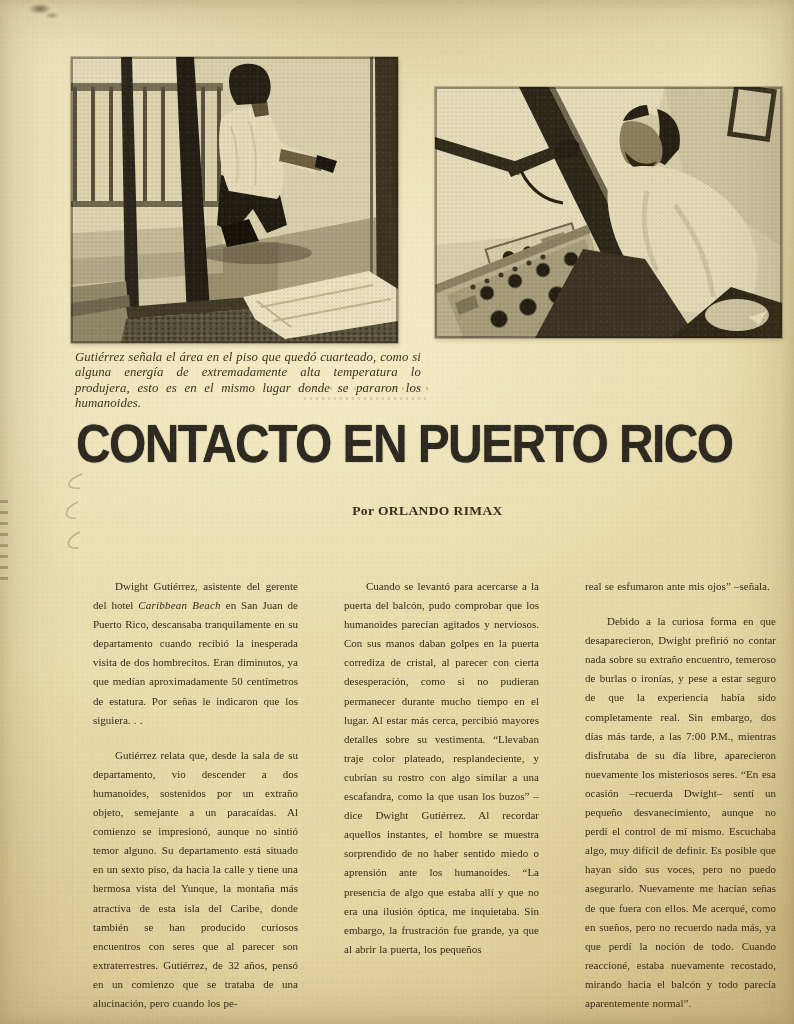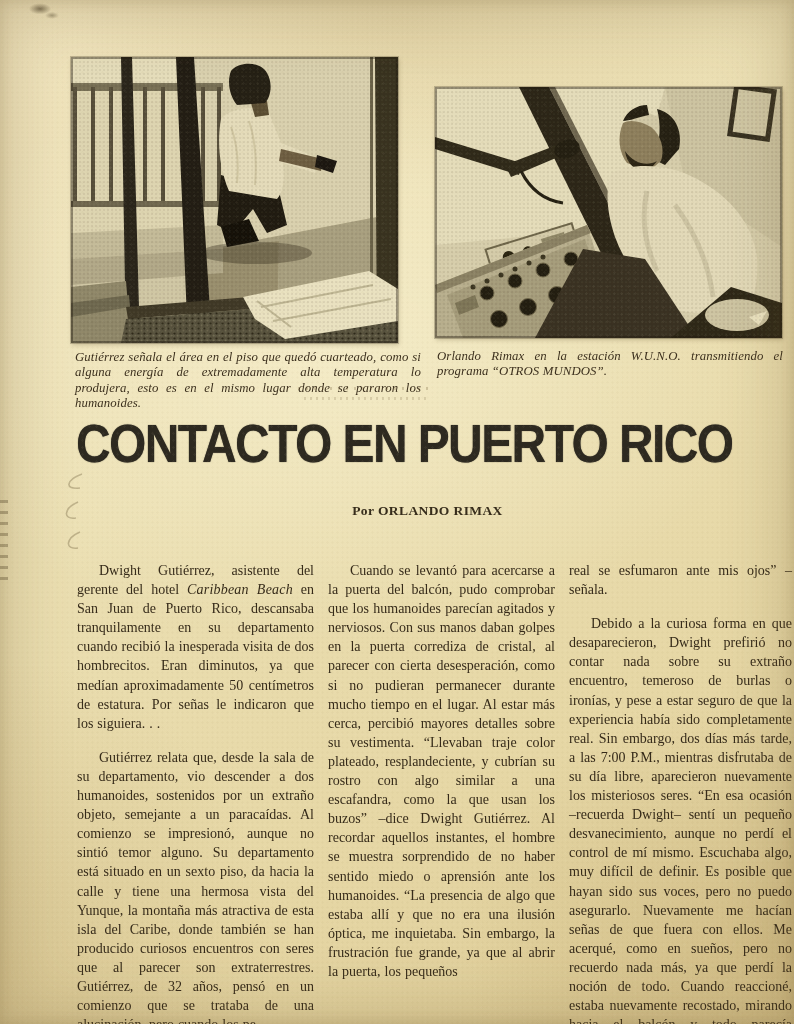--- a/index.html
+++ b/index.html
@@ -35,21 +35,21 @@
     font-family:"Liberation Sans",sans-serif;font-weight:bold;font-size:48px;
     letter-spacing:-1.6px;white-space:nowrap;color:#2d2920;
     transform:scaleY(1.12);transform-origin:left top;
     text-shadow:0 0 1px rgba(45,41,32,.8);}
   .byline{position:absolute;left:70px;top:503px;width:715px;text-align:center;
     font-size:13.5px;font-weight:bold;letter-spacing:.4px;color:#362c1b;}
 
   .columns{position:absolute;left:77px;top:561px;width:715px;
     display:grid;grid-template-columns:237px 227px 223px;column-gap:14px;align-items:start;}
   .col{min-width:0;}
-  .para{margin:0;font-size:14px;line-height:19.1px;text-align:justify;
+  .para{margin:16px;font-size:11px;line-height:19.1px;text-align:justify;
     color:#352a19;word-spacing:.5px;}
   .para + .para{margin-top:15px;}
   .para.indent{text-indent:22px;}
   .para i{letter-spacing:.2px;}
 
   .corner-mark{position:absolute;left:24px;top:0px;width:40px;height:22px;pointer-events:none;
     background:radial-gradient(ellipse 16px 8px at 40% 40%, rgba(42,32,14,0.55), transparent 70%),
                radial-gradient(ellipse 10px 5px at 70% 70%, rgba(42,32,14,0.35), transparent 70%);}
   .edge-marks{position:absolute;left:0;top:500px;width:8px;height:82px;opacity:.55;pointer-events:none;
     background:repeating-linear-gradient(to bottom, rgba(52,40,18,0.55) 0 3px, transparent 3px 11px);}
@@ -173,21 +173,20 @@
       <polygon points="100,251 148,162 210,172 262,251" fill="#393122"></polygon>
       <polygon points="236,251 296,200 347,216 347,251" fill="#2d2717"></polygon>
       <ellipse cx="302" cy="228" rx="32" ry="16" fill="#cdc4a2"></ellipse>
       <polygon points="314,230 332,224 324,238" fill="#ece4c2"></polygon>
       <rect width="347" height="251" fill="url(#dotsR)"></rect>
       <rect x="1" y="1" width="345" height="249" fill="none" stroke="rgba(32,26,14,0.40)" stroke-width="2"></rect>
     </svg>
   </div>
 
   <p class="caption caption-left">Gutiérrez señala el área en el piso que quedó cuarteado, como si alguna energía de extremadamente alta temperatura lo produjera, esto es en el mismo lugar donde se pararon los humanoides.</p>
-  <p class="caption caption-right">Orlando Rimax en la estación W.U.N.O. transmitiendo el programa “OTROS MUNDOS”.</p>
 
   <h1 class="headline">CONTACTO EN PUERTO RICO</h1>
   <div class="byline">Por ORLANDO RIMAX</div>
 
   <div class="columns">
       <div class="col">
         <p class="para indent">Dwight Gutiérrez, asistente del gerente del hotel <i>Caribbean Beach</i> en San Juan de Puerto Rico, descansaba tranquilamente en su departamento cuando recibió la inesperada visita de dos hombrecitos. Eran diminutos, ya que medían aproximadamente 50 centímetros de estatura. Por señas le indicaron que los siguiera. . .</p>
         <p class="para indent">Gutiérrez relata que, desde la sala de su departamento, vio descender a dos humanoides, sostenidos por un extraño objeto, semejante a un paracaídas. Al comienzo se impresionó, aunque no sintió temor alguno. Su departamento está situado en un sexto piso, da hacia la calle y tiene una hermosa vista del Yunque, la montaña más atractiva de esta isla del Caribe, donde también se han producido curiosos encuentros con seres que al parecer son extraterrestres. Gutiérrez, de 32 años, pensó en un comienzo que se trataba de una alucinación, pero cuando los pe-</p>
       </div>
       <div class="col">

